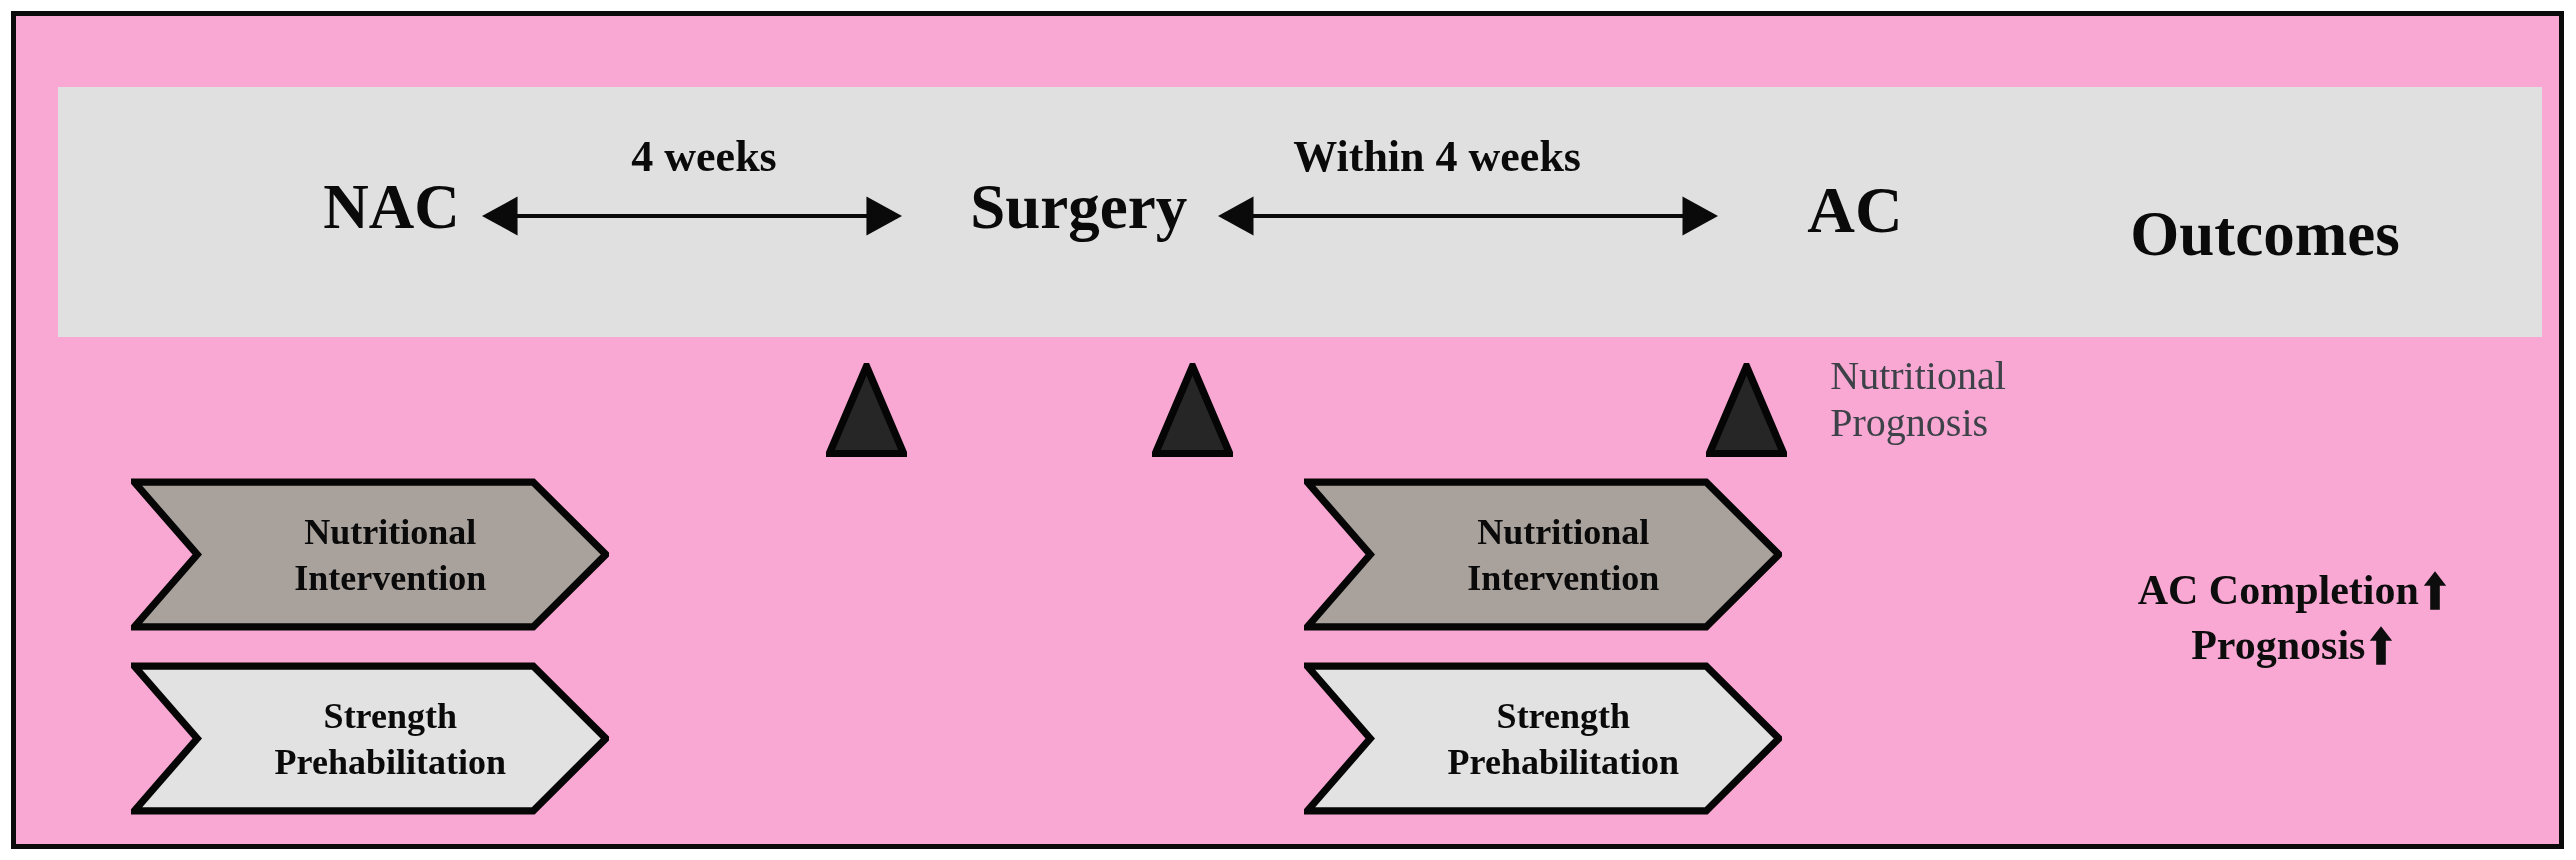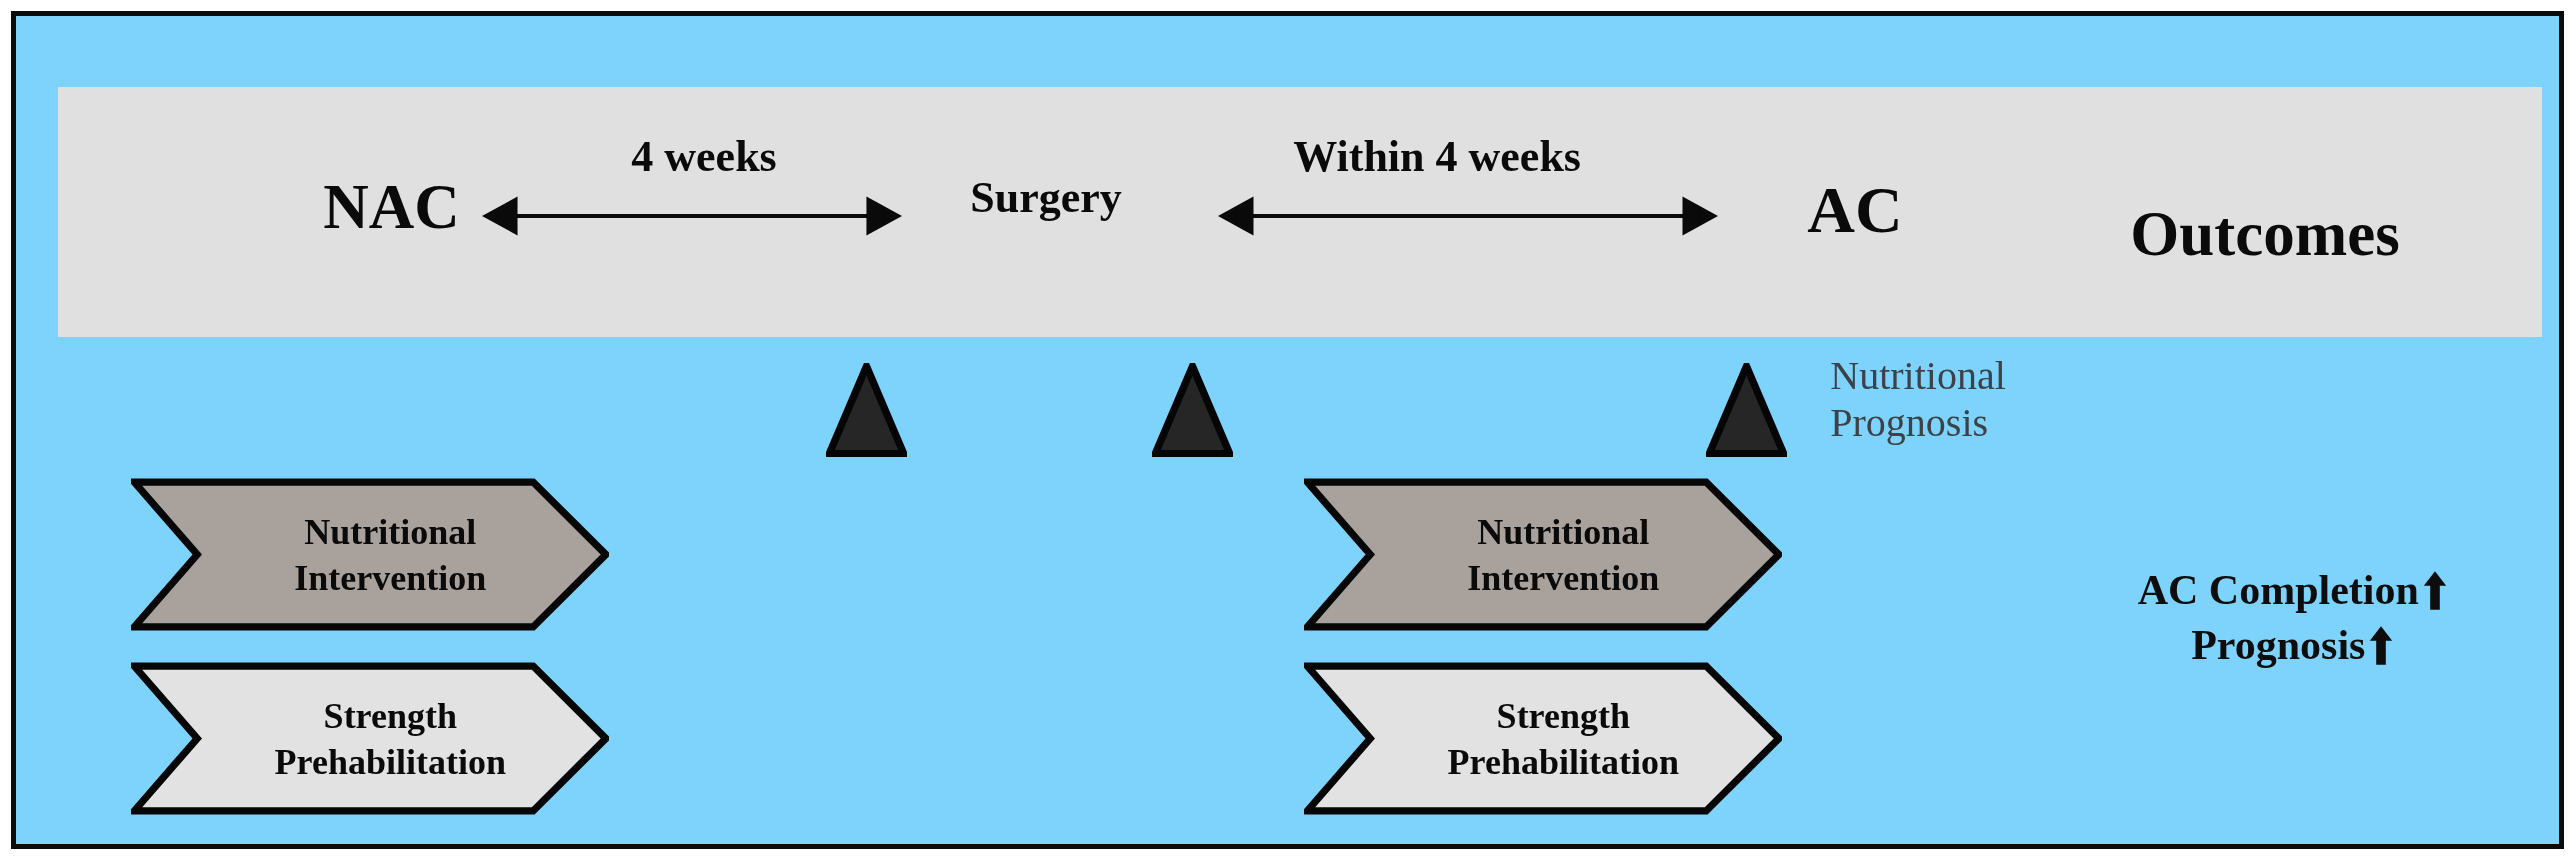--- a/index.html
+++ b/index.html
@@ -16,21 +16,21 @@
     overflow: hidden;
   }
   
   .frame {
     position: absolute;
     left: 11.3px;
     top: 11.3px;
     width: 2553px;
     height: 838px;
     border: 5.6px solid #0b0b0b;
-    background: #7dd3fc;
+    background: #f9a8d4;
     box-sizing: border-box;
   }
   
   .header-band {
     position: absolute;
     left: 42px;
     top: 71px;
     width: 2484px;
     height: 250px;
     background: #e0e0e0;
@@ -38,21 +38,21 @@
   }
   
   .node-label {
     position: absolute;
     font-weight: bold;
     color: #0a0a0a;
     white-space: nowrap;
     line-height: 1;
   }
   #node-nac   { left: 307px;  top: 160px; font-size: 63px; }
-  #node-surg  { left: 954px; top: 160px; font-size: 44px; }
+  #node-surg  { left: 954px; top: 160px; font-size: 63px; }
   #node-ac    { left: 1791px; top: 161px; font-size: 66px; }
   #node-out   { left: 2114px; top: 160px; font-size: 63px; margin-top: 27px; }
 
   
   .interval-label {
     position: absolute;
     font-weight: bold;
     color: #0a0a0a;
     white-space: nowrap;
     font-size: 44px;

